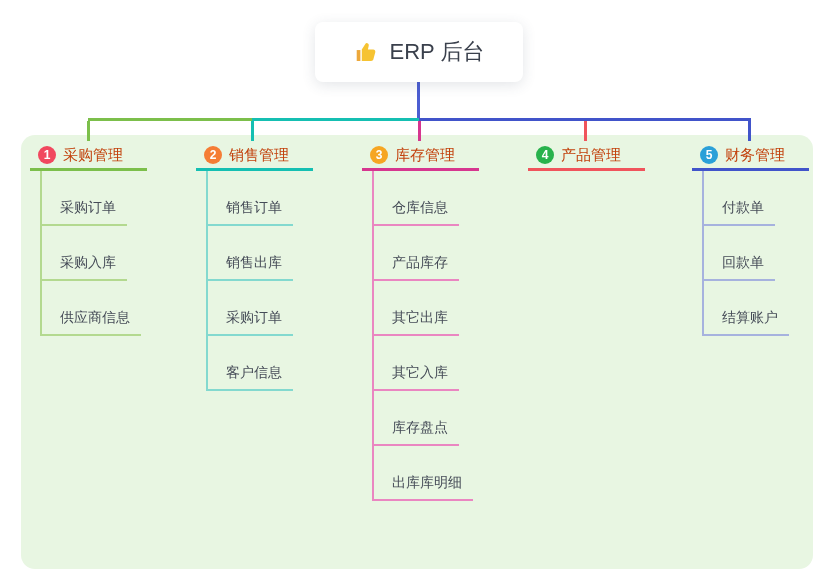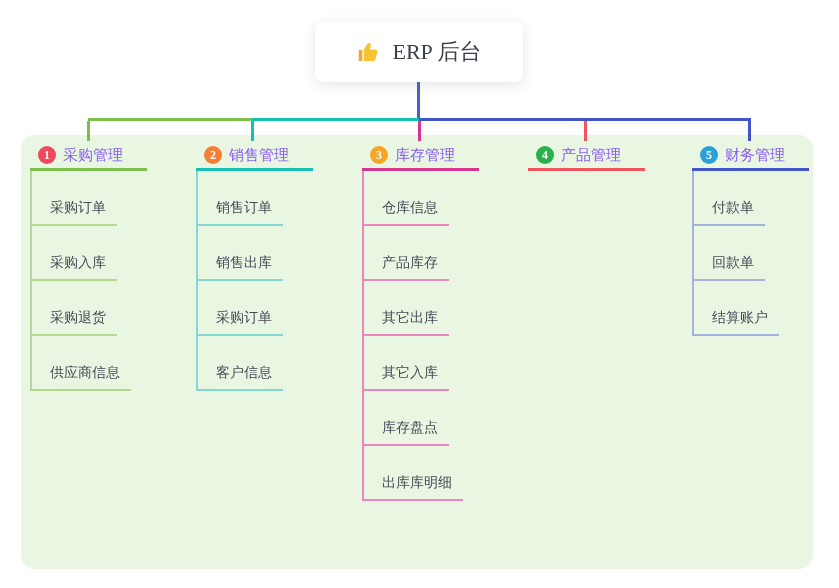--- a/index.html
+++ b/index.html
@@ -1,18 +1,18 @@
 <!DOCTYPE html>
 <html><head>
 <meta charset="utf-8">
 <style>
   * { margin:0; padding:0; box-sizing:border-box; }
   html,body { width:839px; height:588px; background:#ffffff;
     font-family:"Liberation Sans","DejaVu Sans",sans-serif; overflow:hidden; }
-  #stage { position:relative; width:772px; height:588px;font-family:Liberation Serif, serif; }
+  #stage { position:relative; width:772px; height:588px; }
 
   
   #panel { position:absolute; left:21px; top:135px; width:792px; height:434px;
     background:#e8f6e2; border-radius:14px; }
 
   
   #root-node { position:absolute; left:315px; top:22px; width:208px; height:60px;
     background:#ffffff; border-radius:8px; box-shadow:0 3px 14px rgba(60,70,90,.14);
     display:flex; align-items:center; justify-content:center; gap:10px;
     font-size:22px; color:#3a404c; font-weight:500; z-index:3; cursor:pointer; }
@@ -24,22 +24,22 @@
   .hline { height:3px; }
   #root-drop { left:417px; top:82px; height:39px; background:#4c5ed2; }
 
   
   .column { position:absolute; top:145px; width:117px; z-index:2; }
   .col-header { display:flex; align-items:center; height:26px; padding-left:8px;
     padding-bottom:3px; border-bottom:3px solid; cursor:pointer; }
   .badge { width:18px; height:18px; border-radius:50%; color:#fff; font-size:12px;
     font-weight:bold; display:flex; align-items:center; justify-content:center;
     margin-right:7px; flex:0 0 18px; }
-  .col-label { font-size:15px; font-weight:500; color:#8b5cf6; white-space:nowrap; }
-  .children { border-left:2px solid; }
+  .col-label { font-size:15px; font-weight:500; color:#c2410c; white-space:nowrap; }
+  .children { margin-left:10px; border-left:2px solid; }
   .child { height:55px; display:flex; align-items:flex-end; }
   .child-label { display:inline-block; border-bottom:2px solid; padding:0 11px 7px 18px;
     font-size:14px; color:#454b57; white-space:nowrap; cursor:pointer; }
 </style>
 </head>
 <body>
 
 <div id="stage">
   <div id="panel"></div>
 
@@ -67,23 +67,20 @@
         <div class="col-header" style="border-bottom-color: rgb(124, 191, 75);">
           <span class="badge" style="background: rgb(241, 72, 95);">1</span>
           <span class="col-label">采购管理</span>
         </div>
         <div class="children" style="border-left-color: rgb(179, 217, 143);">
           <div class="child">
             <span class="child-label" style="border-bottom-color: rgb(179, 217, 143);">采购订单</span>
           </div>
           <div class="child">
             <span class="child-label" style="border-bottom-color: rgb(179, 217, 143);">采购入库</span>
-          </div>
-          <div class="child">
-            <span class="child-label" style="border-bottom-color: rgb(179, 217, 143);">采购退货</span>
           </div>
           <div class="child">
             <span class="child-label" style="border-bottom-color: rgb(179, 217, 143);">供应商信息</span>
           </div>
         </div>
       </div>
       <div class="column" style="left: 196px; width: 117px;">
         <div class="col-header" style="border-bottom-color: rgb(21, 191, 178);">
           <span class="badge" style="background: rgb(245, 125, 53);">2</span>
           <span class="col-label">销售管理</span>

